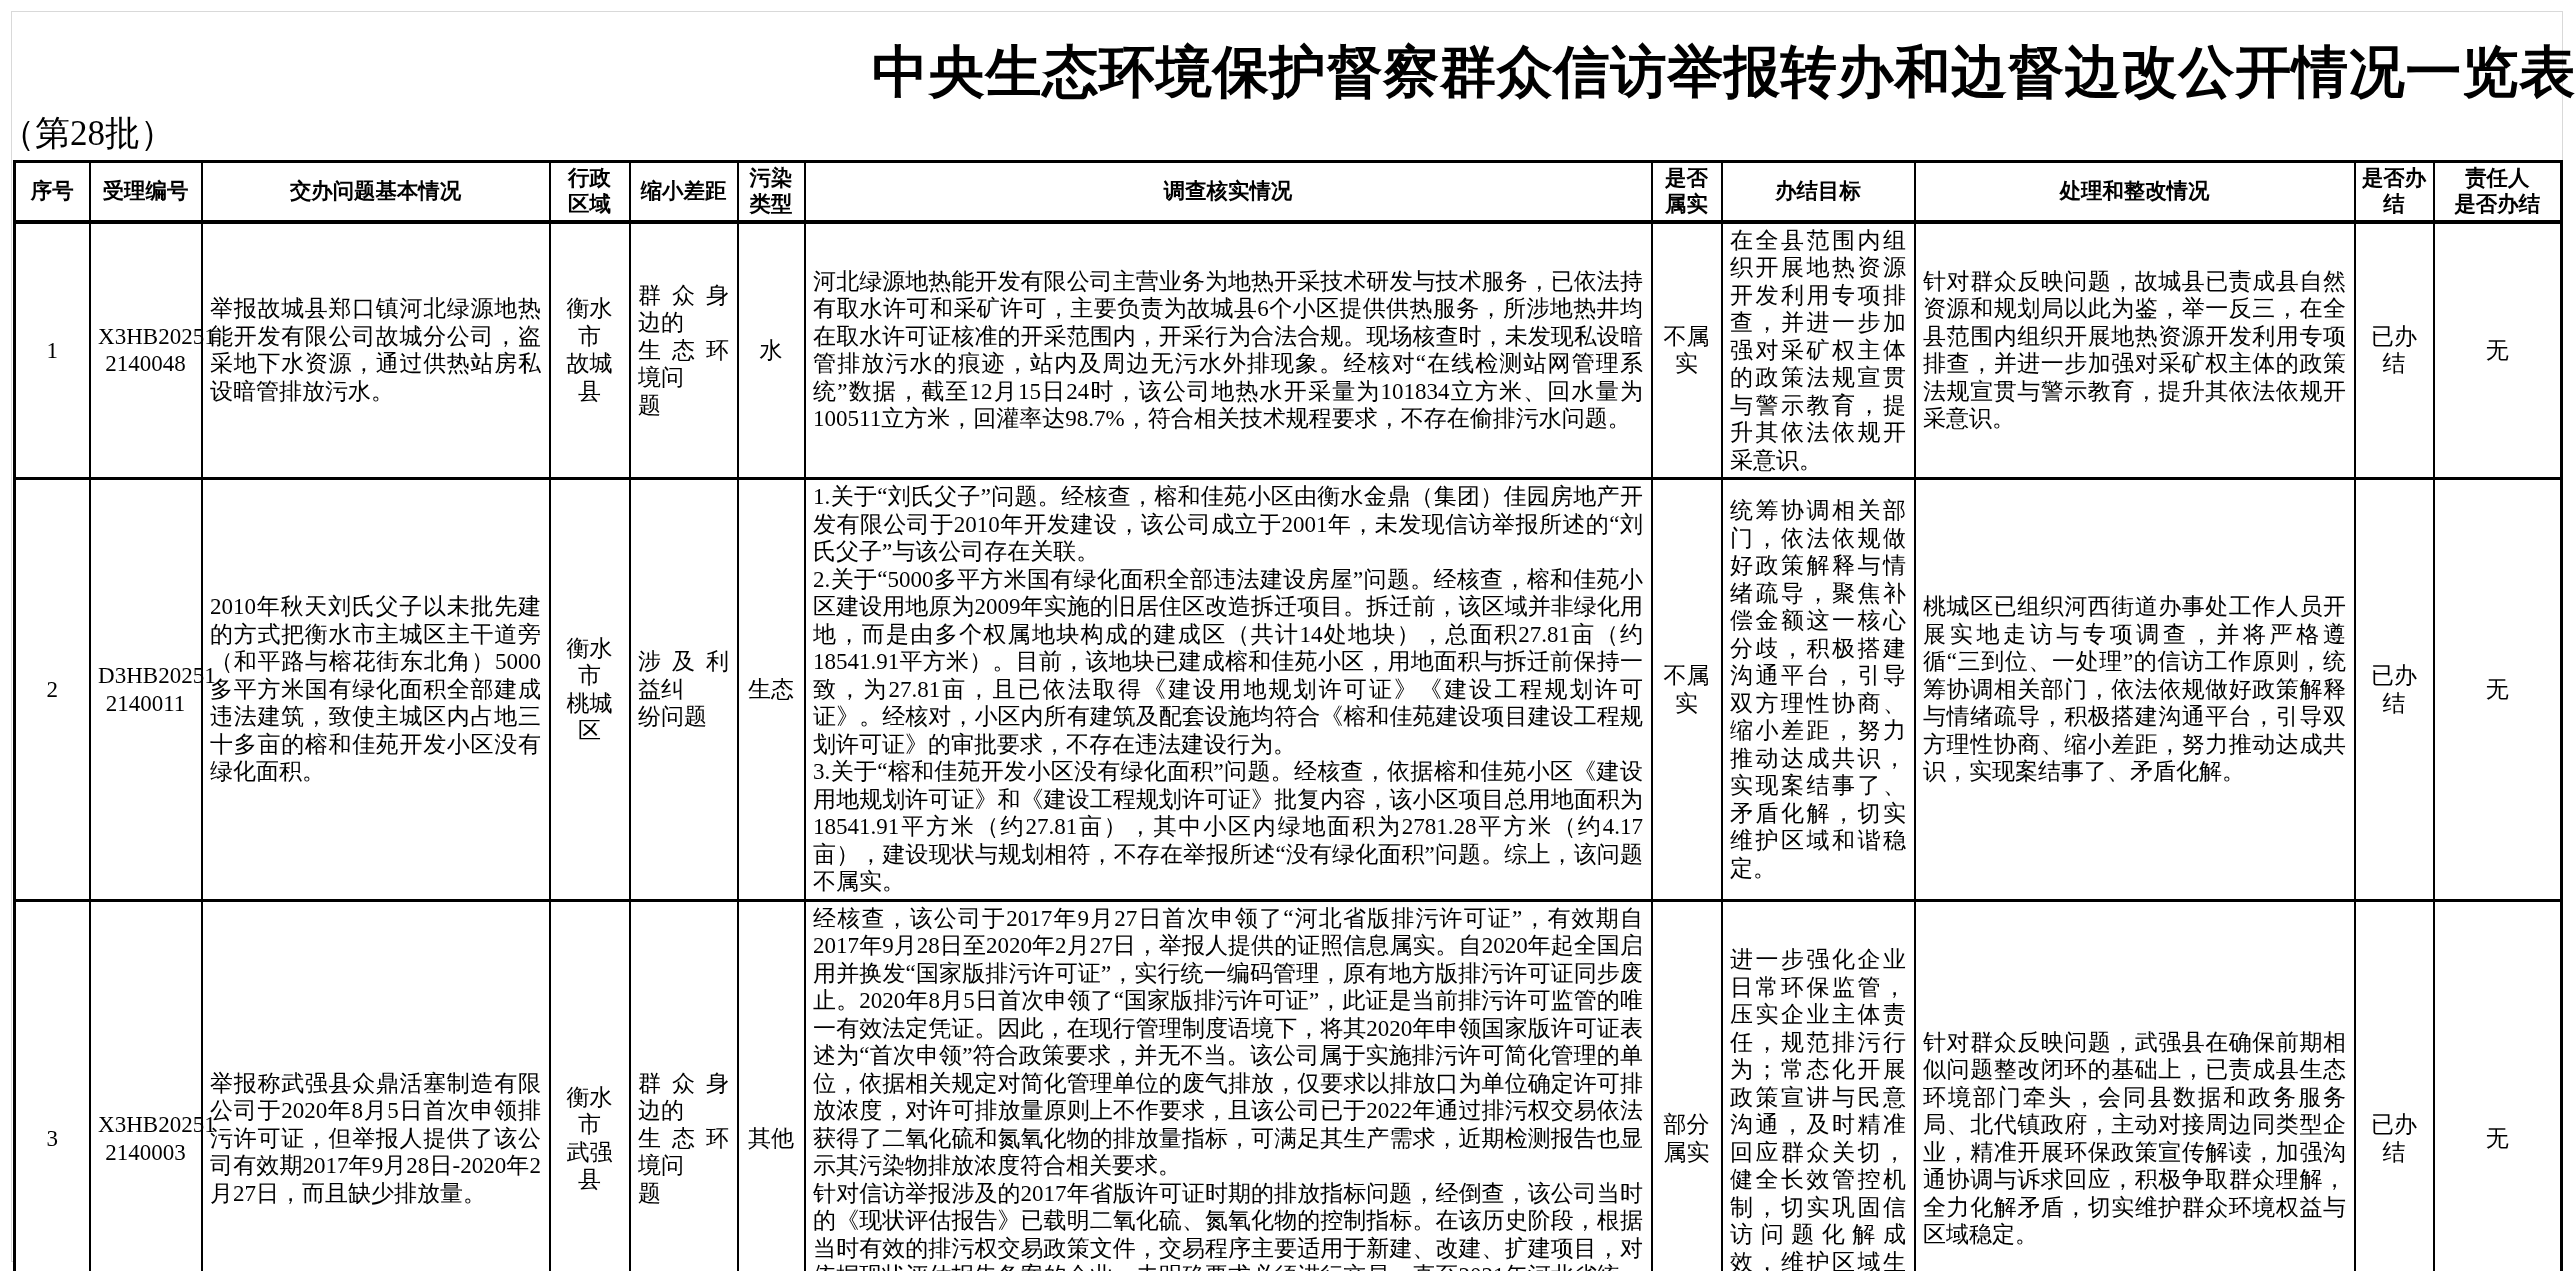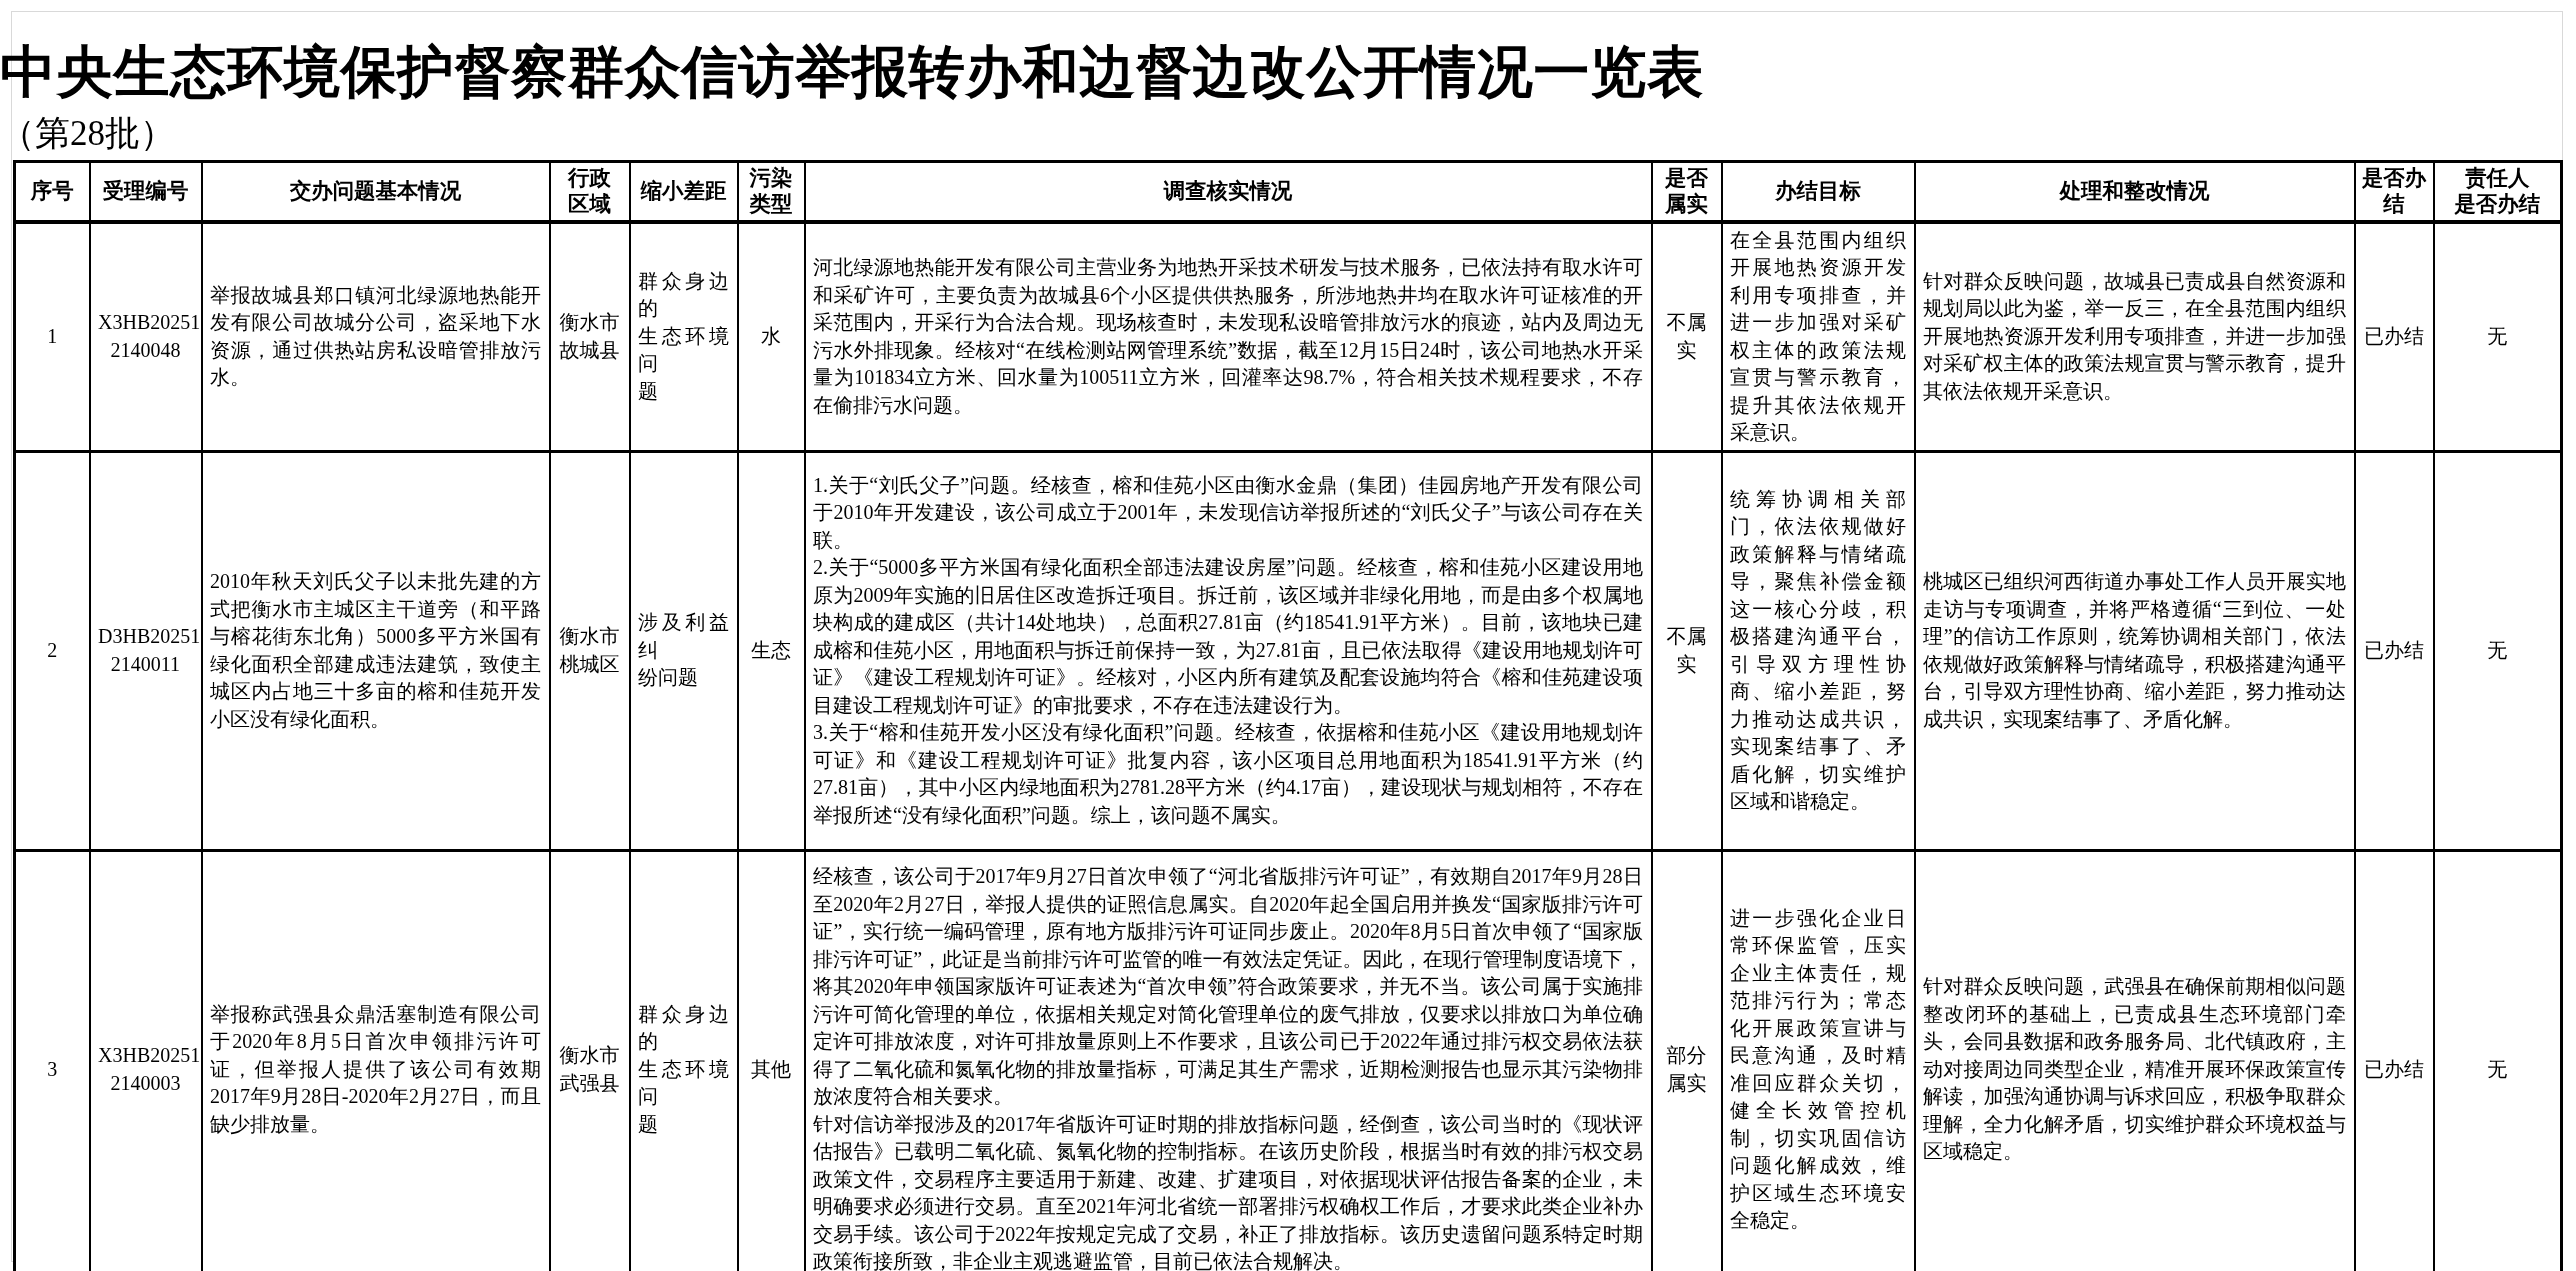--- a/index.html
+++ b/index.html
@@ -5,40 +5,40 @@
   html,body{margin:0;padding:0;background:#ffffff;}
   body{
     width:2576px;height:1272px;position:relative;overflow:hidden;
     font-family:"Liberation Serif","DejaVu Serif",serif;color:#000;
   }
   .sheet-outline{
     position:absolute;left:10.7px;top:10.7px;width:2550px;height:1249px;
     border:1.5px solid #d9d9d9;pointer-events:none;
   }
   .page-title{
-    position:absolute;top:42px;left:0;right:0;text-align:left;
+    position:absolute;top:42px;left:0;right:0;text-align:right;
     font-size:56px;font-weight:bold;letter-spacing:0.8px;line-height:1.1;
   }
   .page-subtitle{
     position:absolute;top:115px;left:0;right:0;
     font-size:35px;font-weight:normal;line-height:1.1;
   }
   table.report{
     position:absolute;top:160px;left:13px;width:2549px;
     border-collapse:collapse;table-layout:fixed;background:#fff;
     border:3.8px solid #000;
   }
   table.report th{
     border:2.3px solid #000;border-bottom:4.6px solid #000;
     font-size:21.4px;font-weight:bold;text-align:center;vertical-align:middle;
     white-space:pre-line;line-height:1.25;padding:1.5px;
   }
   table.report td{
     border:2.3px solid #000;border-bottom:3.8px solid #000;
-    font-size:20px;line-height:27.5px;vertical-align:middle;
+    font-size:23px;line-height:27.5px;vertical-align:middle;
     white-space:pre-line;padding:3.1px 7.6px;
   }
   td.c{text-align:center;padding:3.1px 1.5px;}
   td.l{text-align:justify;}
   tr.hdr{height:48px;}
   tr.r0{height:211px;}
   tr.r1{height:399px;}
   tr.r2{height:439px;}
 </style>
 </head>

